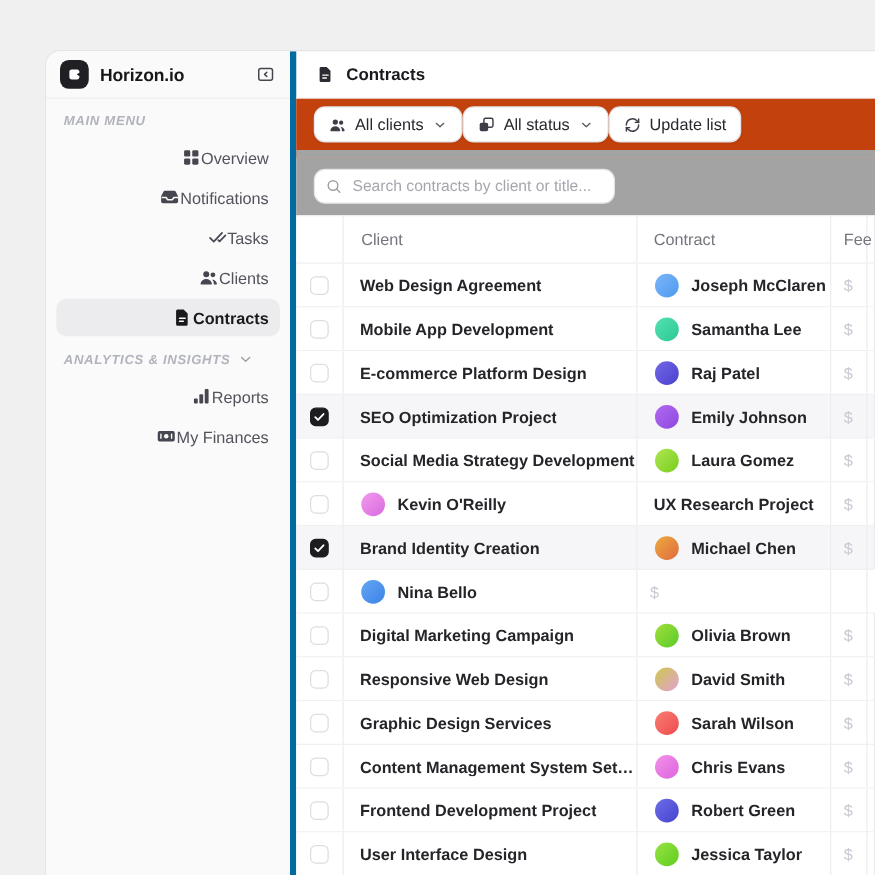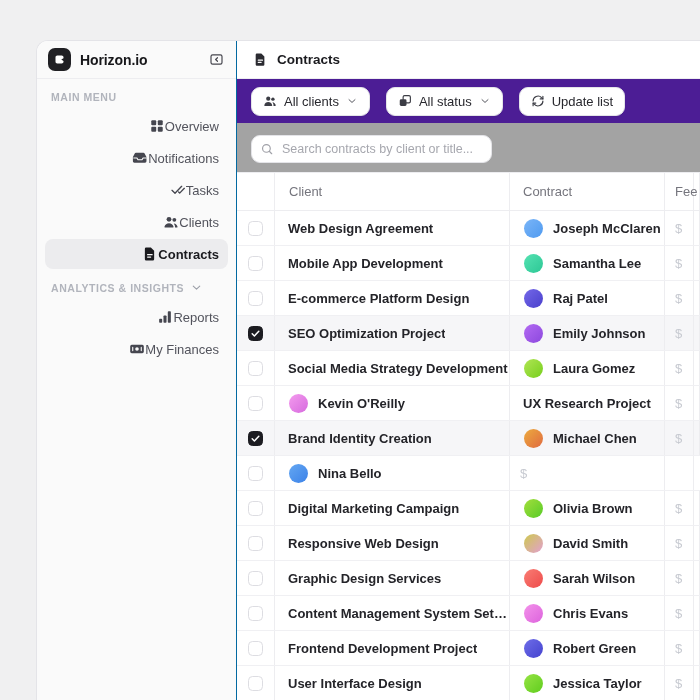--- a/index.html
+++ b/index.html
@@ -14,21 +14,21 @@
     width: 664px; height: 660px;
     background: #ffffff;
     border: 1px solid #e4e4e8; border-right: 0; border-bottom: 0;
     border-top-left-radius: 12px;
     display: flex; overflow: hidden;
   }
   
   .sidebar {
     width: 200px; flex: 0 0 200px;
     background: #fafafa;
-    border-right: 1px solid #0369a1;
+    border-right: 5px solid #0369a1;
     display: flex; flex-direction: column;
   }
   .sidebar-header {
     height: 38px; flex: 0 0 38px;
     display: flex; align-items: center; gap: 9px;
     padding: 0 10px 0 11px;
     border-bottom: 1px solid #ededf0;
   }
   .logo {
     width: 23px; height: 23px; border-radius: 7px;
@@ -42,20 +42,21 @@
     display: grid; place-items: center; color: #46464e;
     border: none; background: transparent; cursor: pointer;
   }
   .collapse-btn svg { width: 15px; height: 15px; }
   .sidebar-nav { padding: 12px 8px; flex: 1; }
   .section-label {
     display: flex; align-items: center; gap: 6px;
     font-size: 10.5px; font-weight: 600; letter-spacing: 0.55px;
     color: #b1b4bc; margin: 0 6px 8px 6px; text-transform: uppercase;
     white-space: nowrap;
+    font-style: italic;
   }
   .section-label .chev { color: #9a9da6; display: inline-flex; }
   .section-label .chev svg { width: 13px; height: 13px; }
   .nav-item {
     height: 30px; border-radius: 8px;
     display: flex; align-items: center; gap: 0;
     padding: 0 9px; margin-bottom: 2px;
     font-size: 13px; color: #52535c; cursor: pointer;
     white-space: nowrap;
     justify-content: flex-end;
@@ -70,22 +71,22 @@
   .main-header {
     height: 38px; flex: 0 0 38px;
     display: flex; align-items: center; gap: 9px;
     padding: 0 16px; border-bottom: 1px solid #ededf0;
   }
   .main-header .mh-icon { display: inline-flex; color: #2b2b31; }
   .main-header .mh-icon svg { width: 15px; height: 15px; }
   .page-title { font-size: 13.5px; font-weight: 600; color: #1a1a1e; }
   .toolbar {
     height: 47px; flex: 0 0 47px;
-    display: flex; align-items: center; gap: 16px;
-    padding: 0 14px; border-bottom: 3px solid #a3a3a3; background: #4c1d95;
+    display: flex; align-items: center; gap: 0;
+    padding: 0 14px; border-bottom: 6px solid #a3a3a3; background: #c2410c;
   }
   .tb-btn {
     height: 29px; display: inline-flex; align-items: center; gap: 7px;
     padding: 0 11px; background: #fff;
     border: 1px solid #e4e4e8; border-radius: 9px;
     font-size: 13px; color: #28282e; cursor: pointer;
     box-shadow: 0 1px 1.5px rgba(20,20,25,0.04);
     font-family: inherit; white-space: nowrap;
   }
   .tb-btn .bi { display: inline-flex; color: #3c3d45; }

